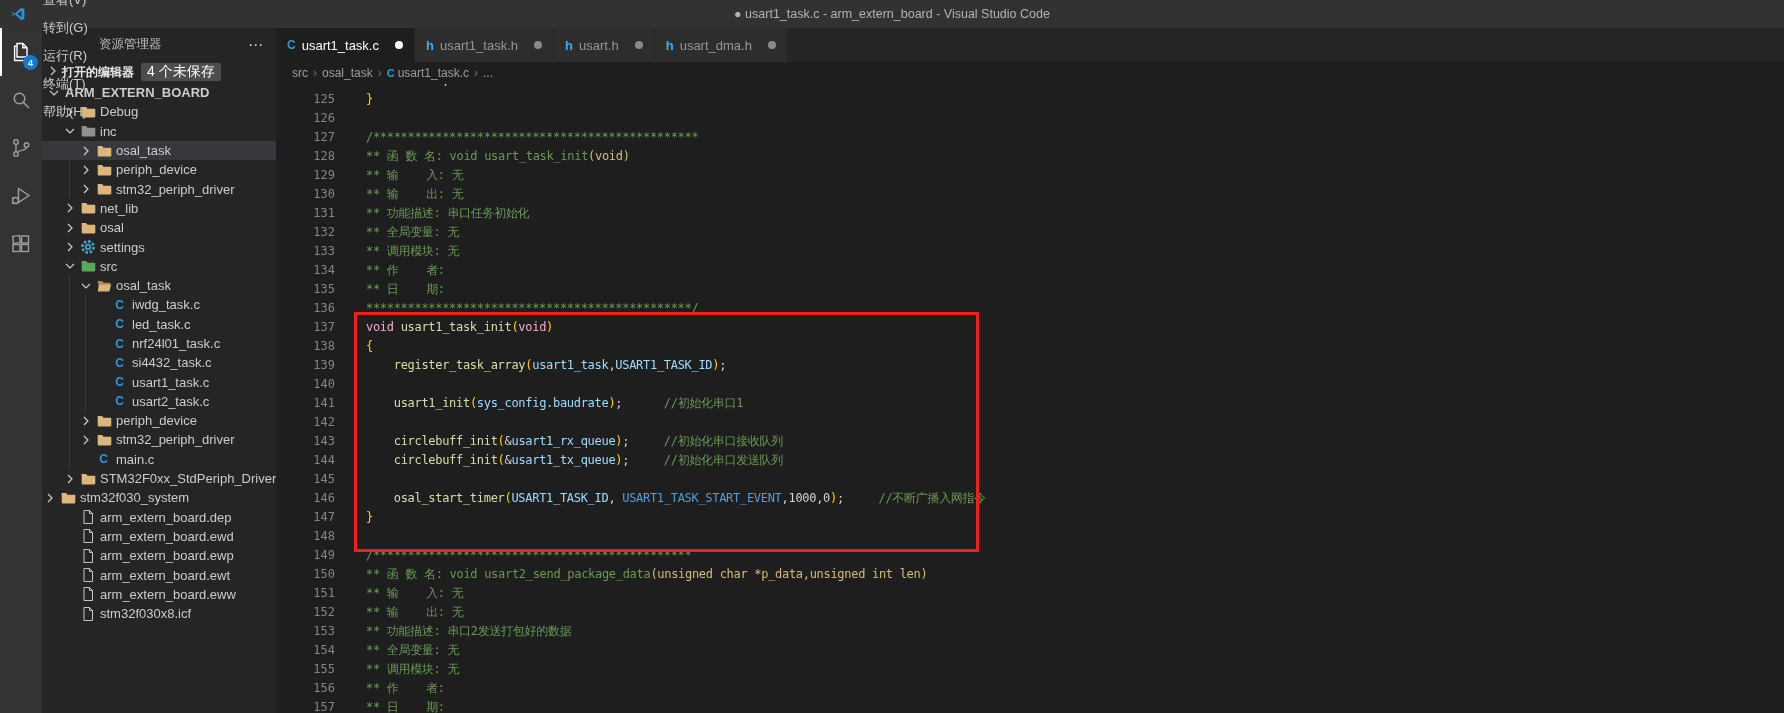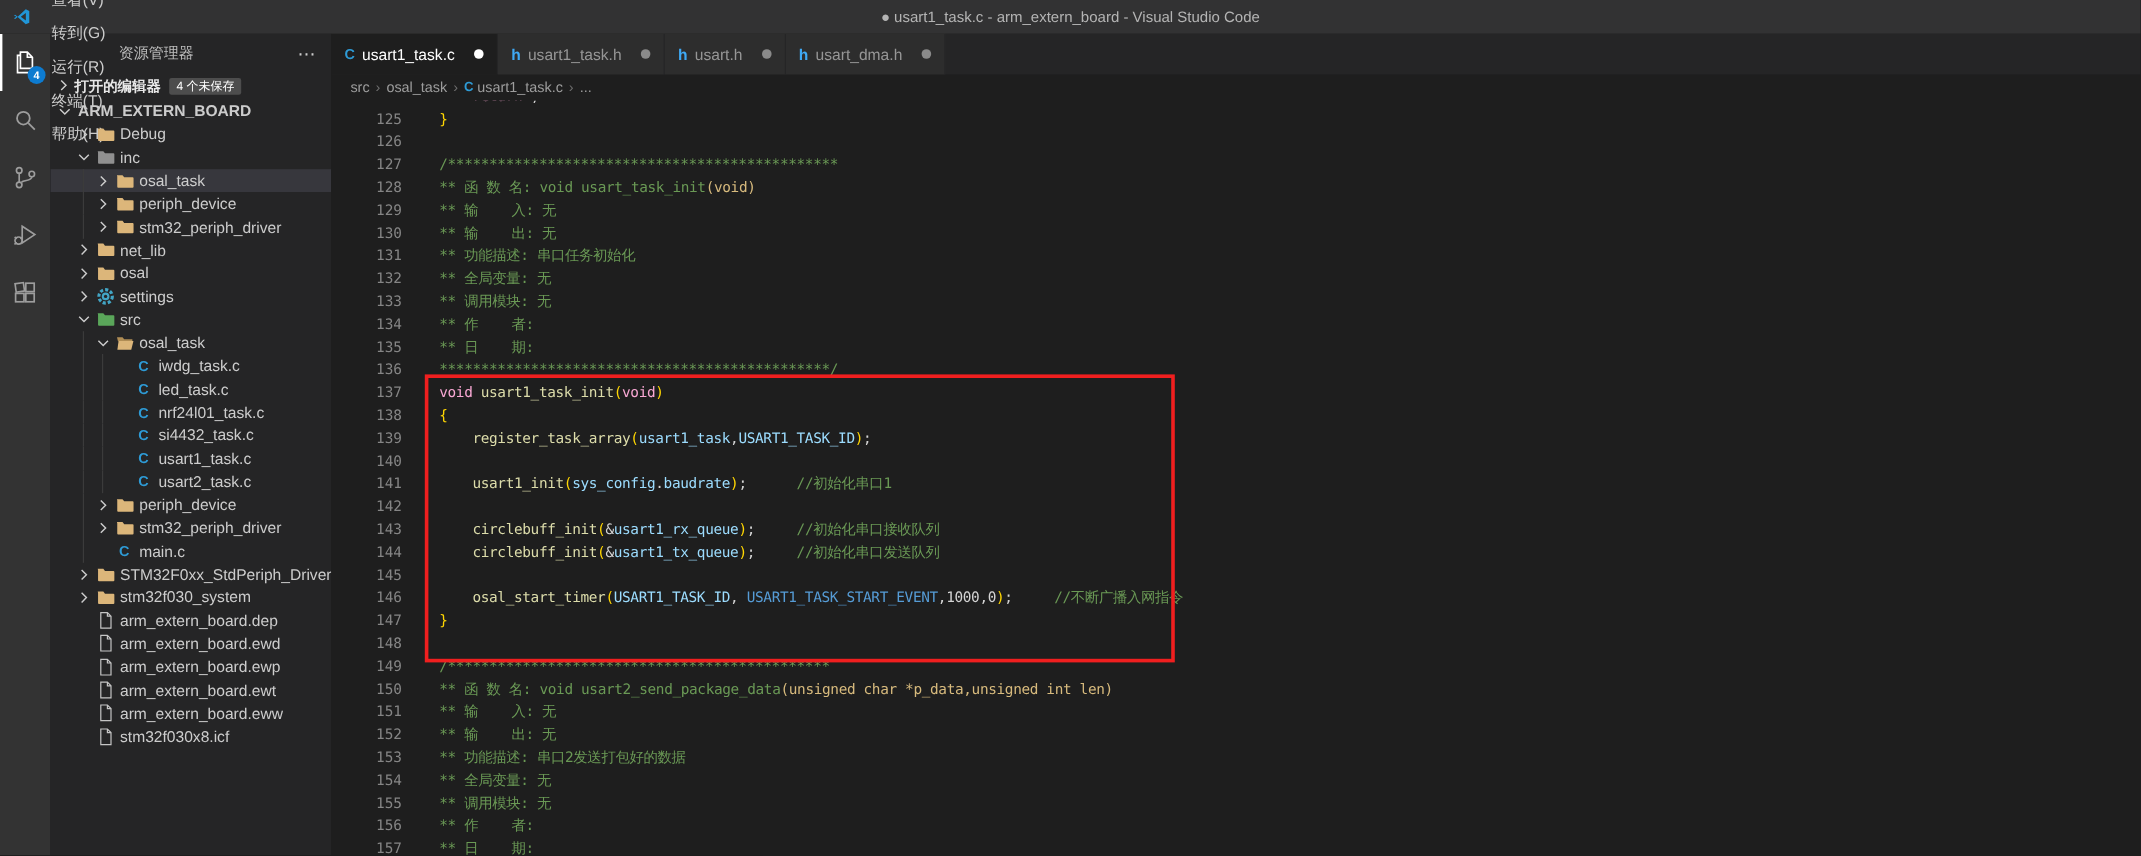--- a/index.html
+++ b/index.html
@@ -22,21 +22,21 @@
   .act-item.active{box-shadow:inset 2px 0 0 #ffffff;color:#ffffff;}
   .act-badge{position:absolute;right:4px;bottom:6px;background:#0d7bd0;color:#fff;border-radius:50%;
              width:15px;height:15px;font-size:9px;display:flex;align-items:center;justify-content:center;font-weight:bold;}
 
   
   .sidebar{width:234px;background:#252526;color:#cccccc;overflow:hidden;flex:0 0 auto;display:flex;flex-direction:column;}
   .sb-header{height:33px;display:flex;align-items:center;padding:0 12px 0 17px;font-size:12.5px;color:#bdbdbd;flex:0 0 auto;margin-left:40px;}
   .sb-actions{margin-left:auto;color:#cccccc;font-size:15px;letter-spacing:1px;cursor:default;}
   .open-editors{height:22px;display:flex;align-items:center;font-size:12px;font-weight:bold;color:#e8e8e8;padding-left:3px;flex:0 0 auto;}
   .oe-label{margin-left:1px;}
-  .unsaved-badge{margin-left:7px;background:#4d4d4d;color:#ffffff;font-weight:normal;font-size:10px;padding:0 6px;border-radius:2px;}
+  .unsaved-badge{margin-left:7px;background:#4d4d4d;color:#ffffff;font-weight:normal;font-size:14px;padding:0 6px;border-radius:2px;}
   .tree{position:relative;flex:1;}
   .row{height:19.3px;display:flex;align-items:center;font-size:13px;position:relative;white-space:nowrap;cursor:default;}
   .row.sel{background:#37373d;}
   .row .sp{flex:0 0 16px;height:16px;}
   .row .chev{flex:0 0 16px;height:16px;display:flex;align-items:center;justify-content:center;}
   .row .ficon{flex:0 0 19px;height:16px;display:flex;align-items:center;justify-content:center;}
   .row .lbl{margin-left:3px;color:#cccccc;}
   .row.bold .lbl{font-weight:bold;}
   .fic{font-weight:bold;font-size:12px;}
   .fic.c{color:#2e9bd6;}
@@ -393,21 +393,21 @@
                 <path d="M6 4 L10 8 L6 12"></path>
               </svg>
             </span>
             <span class="ficon">
               <svg width="16" height="16" viewBox="0 0 16 16">
                 <path d="M1.5 3 h4.6 l1.4 1.8 h7 a.8.8 0 0 1 .8.8 v7 a.8.8 0 0 1-.8.8 h-12 a.8.8 0 0 1-.8-.8 V3.8 A.8.8 0 0 1 1.5 3 Z" fill="#dcb67a"></path>
               </svg>
             </span>
             <span class="lbl">STM32F0xx_StdPeriph_Driver</span>
           </div>
-          <div class="row" style="padding-left: 20px;">
+          <div class="row" style="">
             <span class="chev">
               <svg width="16" height="16" viewBox="0 0 16 16" fill="none" stroke="#cccccc" stroke-width="1.2">
                 <path d="M6 4 L10 8 L6 12"></path>
               </svg>
             </span>
             <span class="ficon">
               <svg width="16" height="16" viewBox="0 0 16 16">
                 <path d="M1.5 3 h4.6 l1.4 1.8 h7 a.8.8 0 0 1 .8.8 v7 a.8.8 0 0 1-.8.8 h-12 a.8.8 0 0 1-.8-.8 V3.8 A.8.8 0 0 1 1.5 3 Z" fill="#dcb67a"></path>
               </svg>
             </span>

